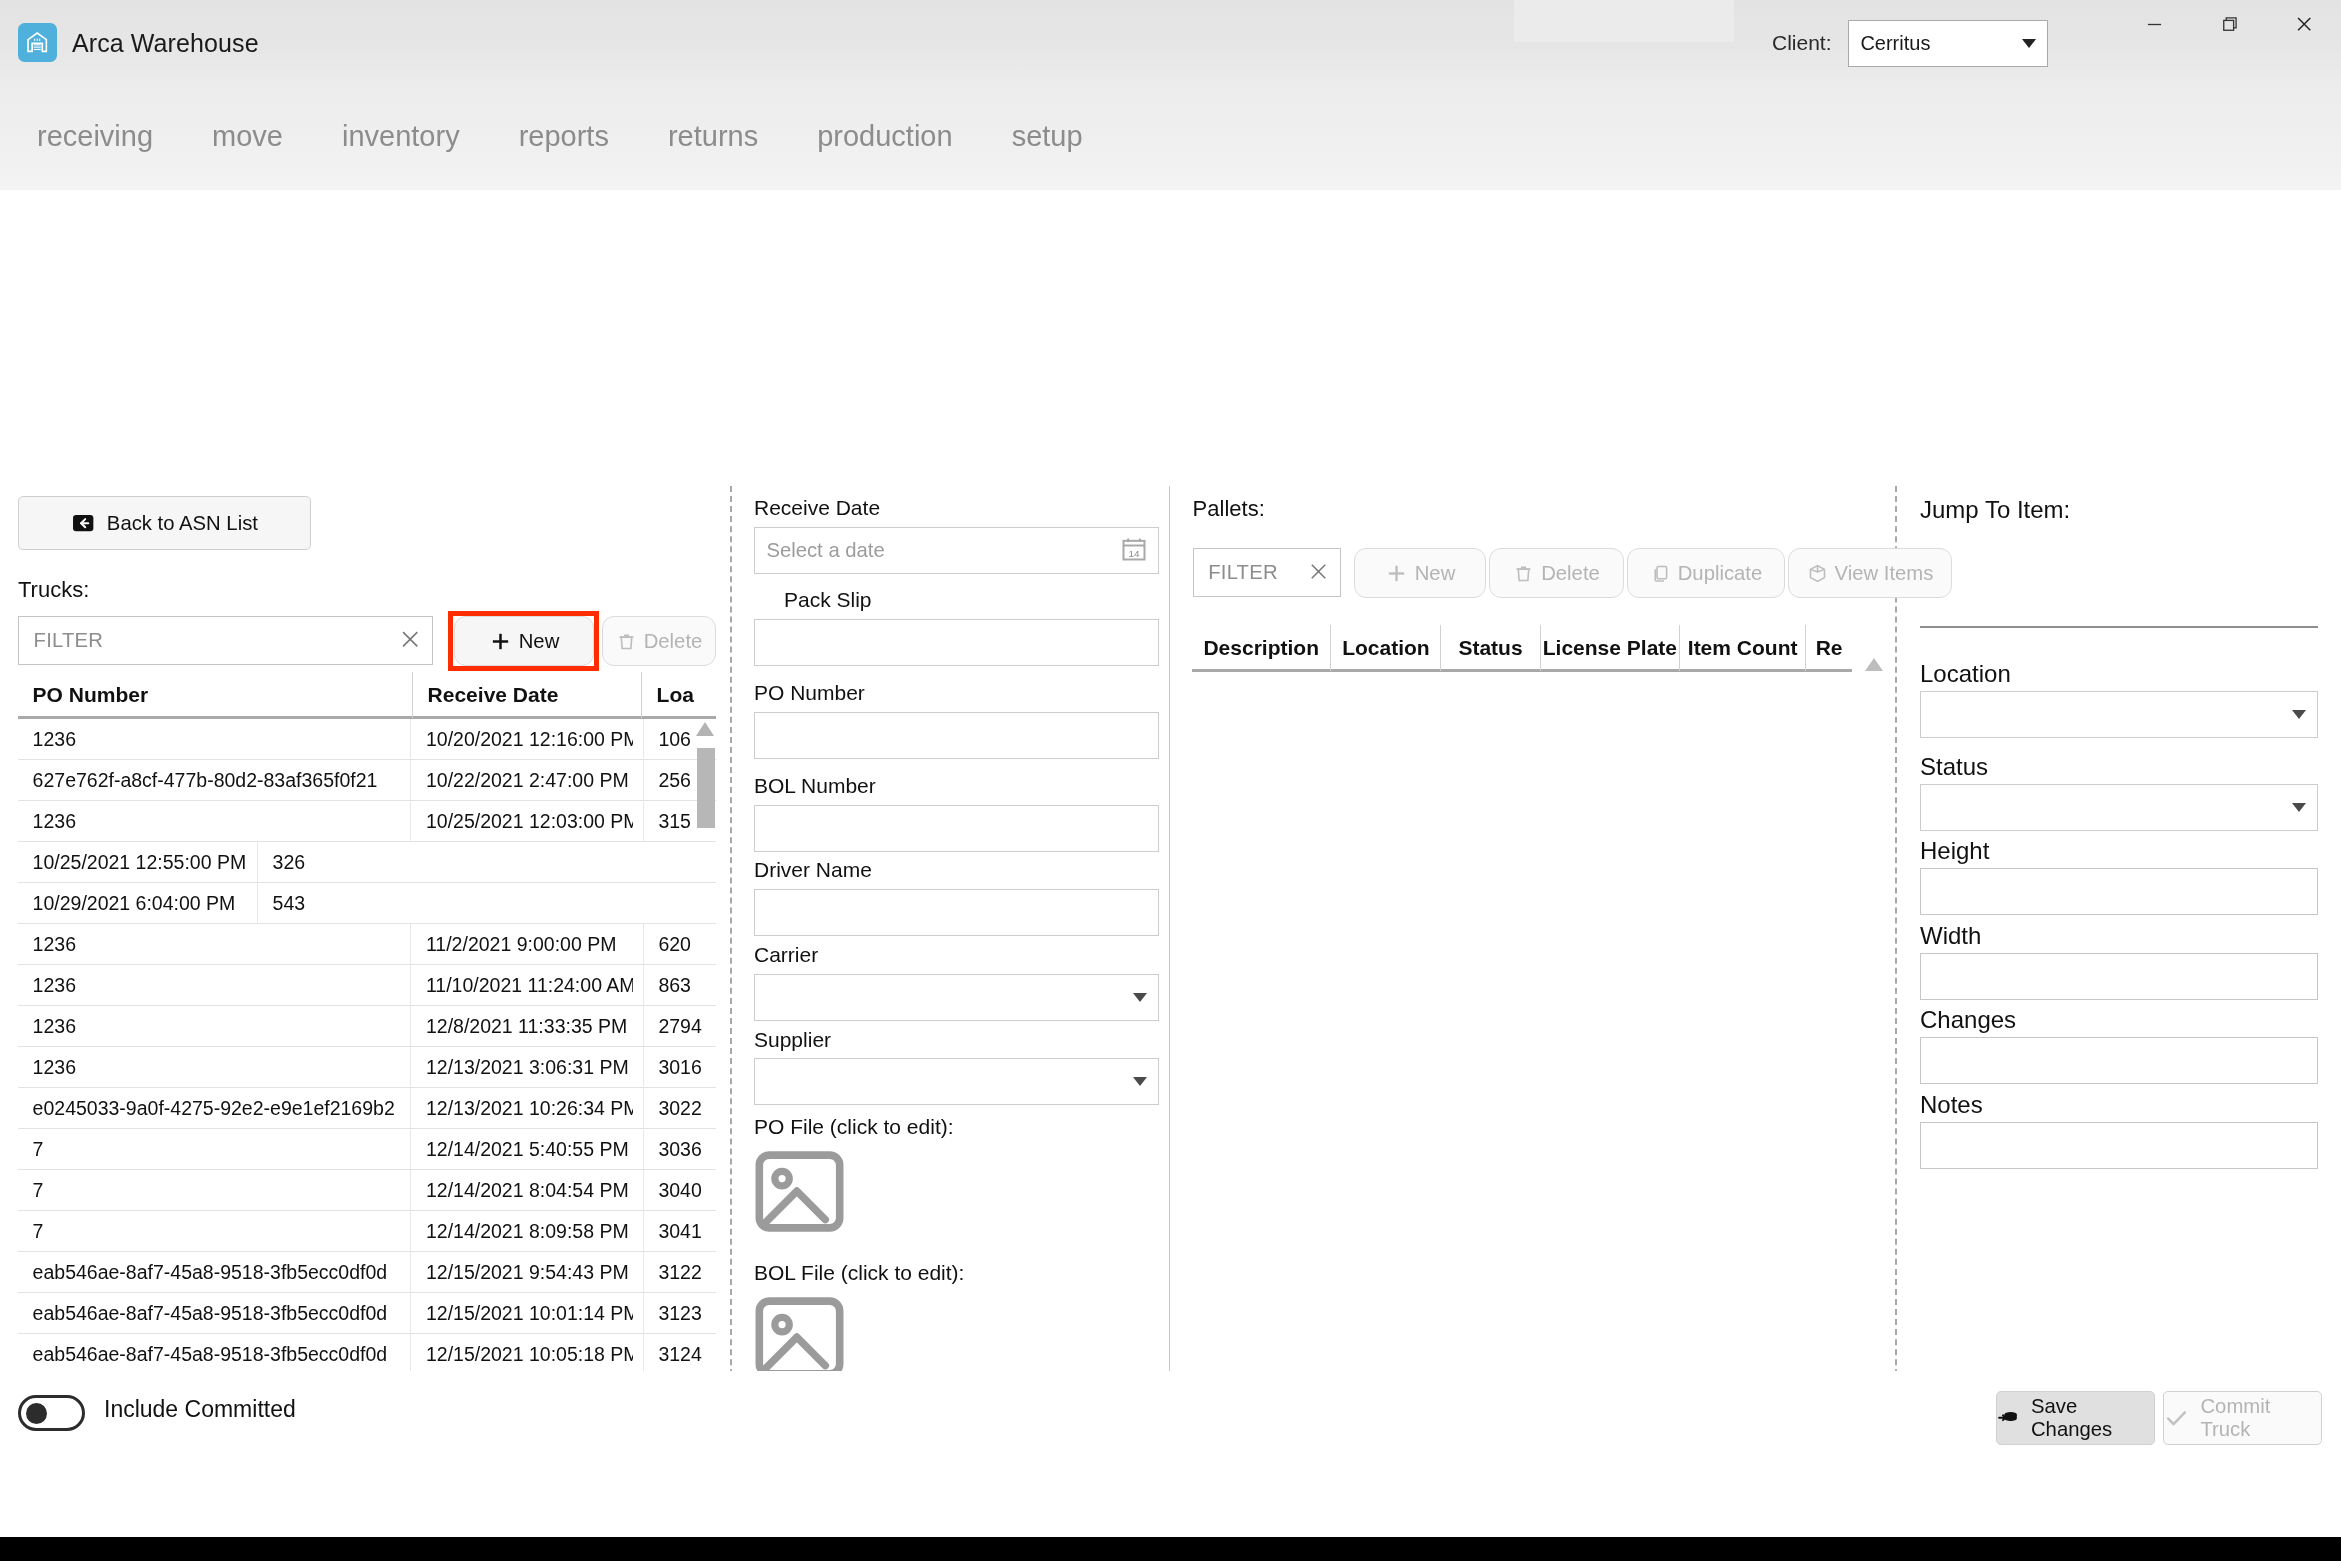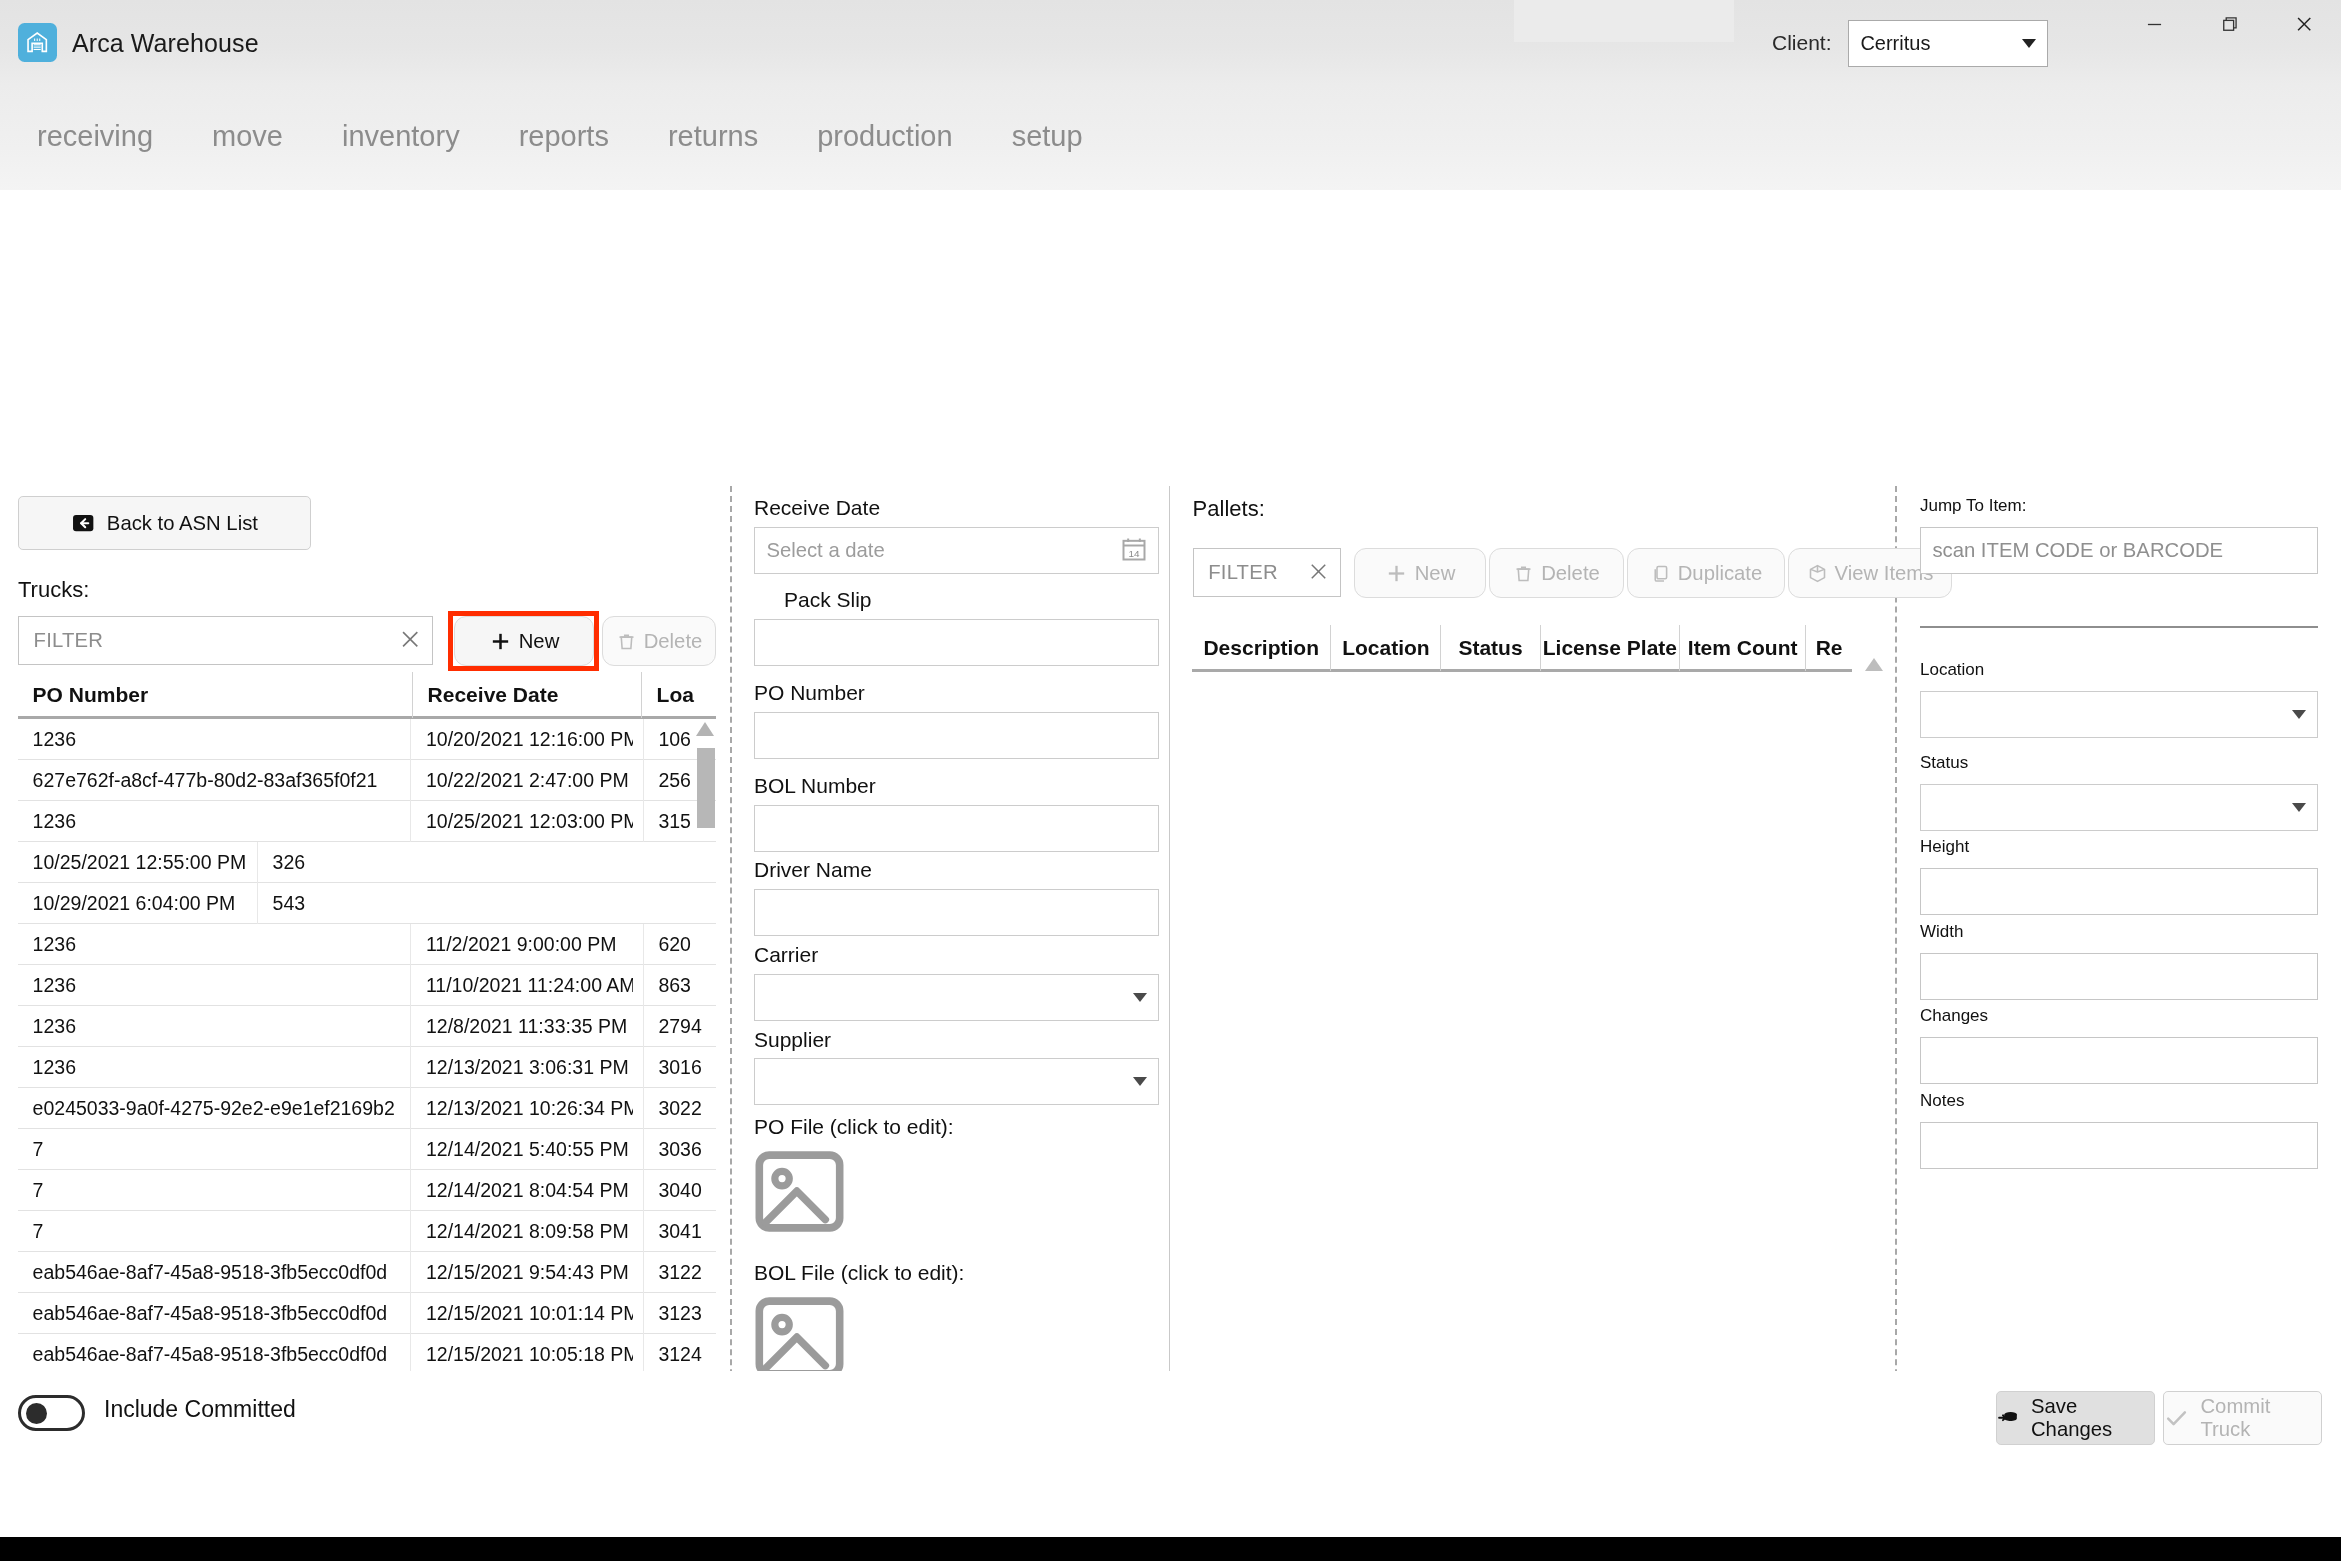--- a/index.html
+++ b/index.html
@@ -198,21 +198,21 @@
     display: flex; align-items: center; justify-content: center; white-space: nowrap;
     border-left: 0.8px solid #d2d2d2;
   }
   .p-th:first-child { border-left: none; }
   .p-vscroll { position: absolute; left: 1864px; top: 465px; width: 21px; height: 903px; }
   .p-vscroll .arrow-up { top: 3.3px; border-bottom: 13px solid #bdbdbd; }
   .p-vscroll .arrow-dn { bottom: 14.6px; border-top: 13px solid #bdbdbd; }
 
   
   .panel-right { position: absolute; left: 1887px; top: 0; width: 455px; height: 1371px; }
-  .r-label { position: absolute; left: 33px; font-size: 17px; color: #111; white-space: nowrap; }
+  .r-label { position: absolute; left: 33px; font-size: 24px; color: #111; white-space: nowrap; }
   .r-input {
     position: absolute; left: 33px; width: 398px; height: 47px;
     background: #fff; border: 0.8px solid #c6c6c6; display: flex; align-items: center;
     padding: 0 11.4px;
   }
   .r-input .ph { font-size: 20.3px; color: #8f8f8f; }
   .r-select {
     position: absolute; left: 33px; width: 398px; height: 47px;
     background: #fff; border: 0.8px solid #ccc; display: flex; align-items: center; padding: 0 11.4px;
   }
@@ -593,23 +593,20 @@
     <div class="p-th" style="width:49px;">Re</div>
   </div>
 
   <div class="p-vscroll">
     <div class="arrow-up"></div>
     <div class="arrow-dn"></div>
   </div>
 
   <div class="panel-right">
     <div class="r-label" style="top:306px;">Jump To Item:</div>
-    <div class="r-input" style="top:337px;">
-      <span class="ph">scan ITEM CODE or BARCODE</span>
-    </div>
 
     <div class="r-rule"></div>
 
     <div class="r-label" style="top:470px;">Location</div>
     <div class="r-select" style="top:501px;">
       <span style="font-size:20.3px;color:#111;"></span>
       <span class="caret"></span>
     </div>
 
     <div class="r-label" style="top:563px;">Status</div>

